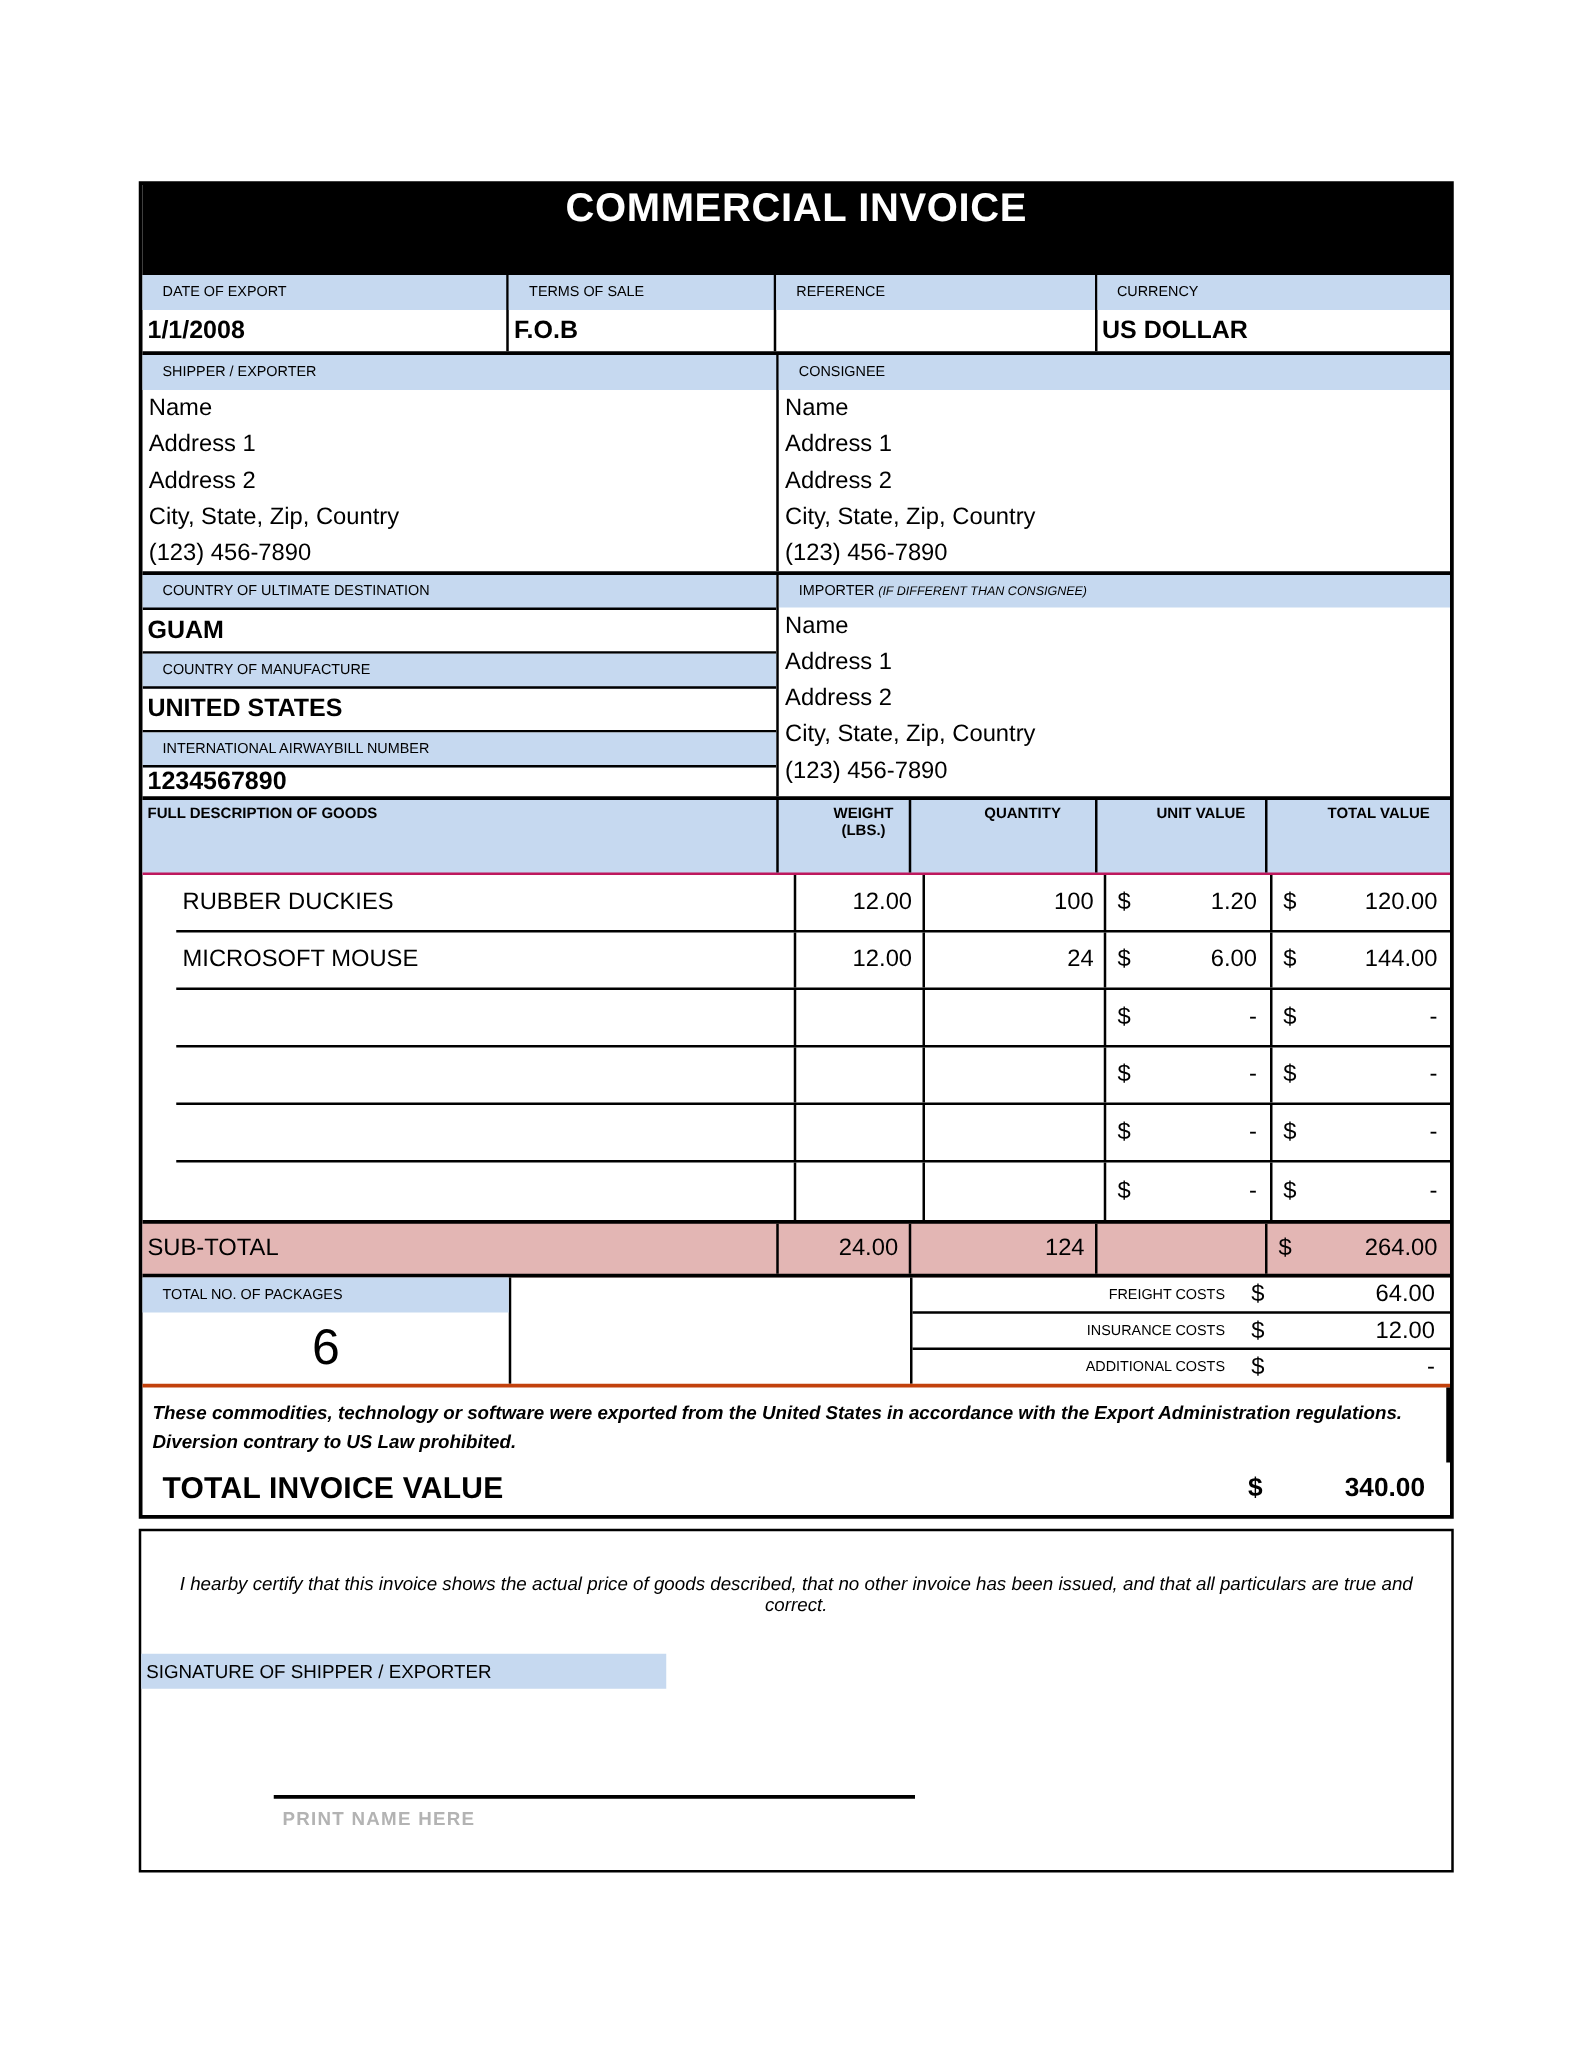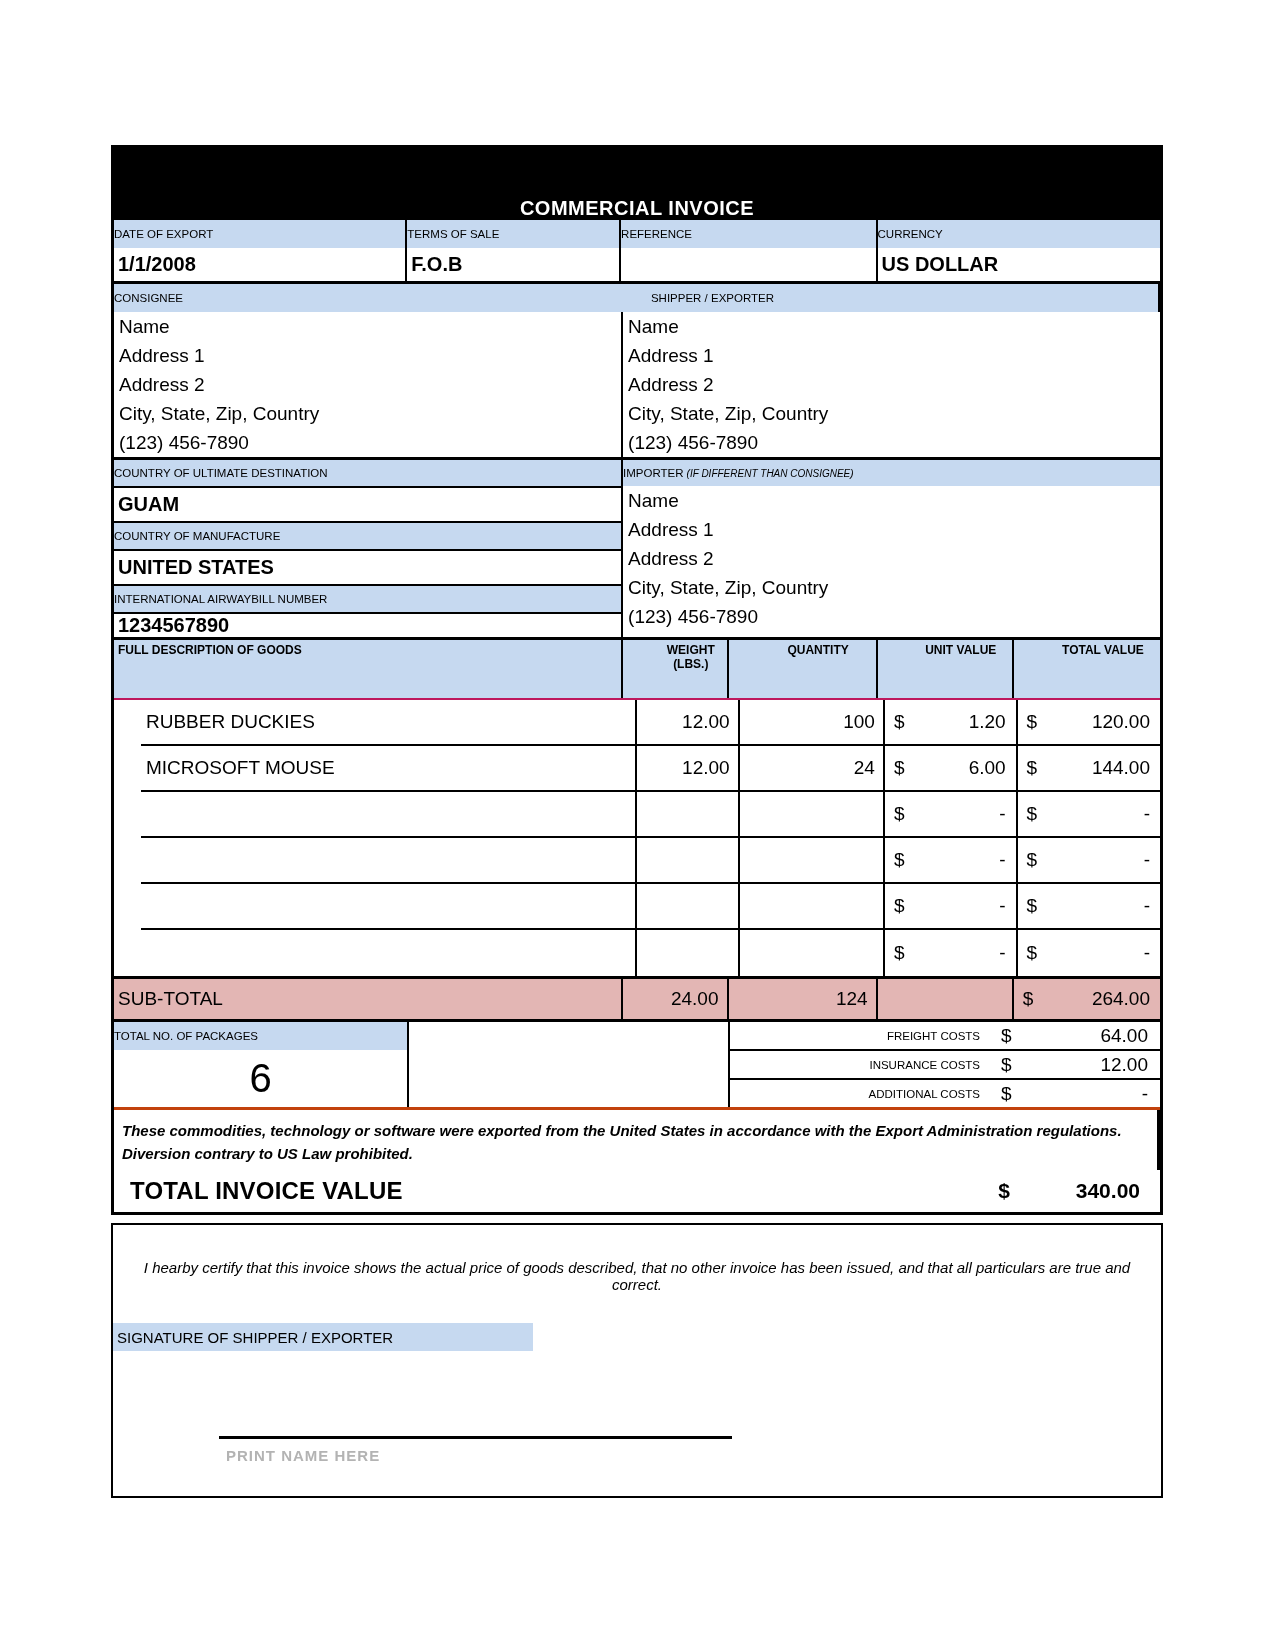--- a/index.html
+++ b/index.html
@@ -13,26 +13,26 @@
     display:flex; flex-direction:column; background:#fff;
   }
   .row { display:flex; flex-direction:row; box-sizing:border-box; }
   .cell { box-sizing:border-box; overflow:hidden; }
   .blue { background:#c6d9f0; }
   .pink { background:#e3b6b4; }
 
   
   .title-bar {
     flex:0 0 72px; background:#000; color:#fff; display:flex;
-    align-items:flex-end; justify-content:center;
-    font-size:20px; font-weight:bold; letter-spacing:.5px;
+    align-items:flex-start; justify-content:center;
+    font-size:32px; font-weight:bold; letter-spacing:.5px;
   }
 
   
-  .lab { font-size:11.5px; display:flex; align-items:center; padding-left:0; }
+  .lab { font-size:11.5px; display:flex; align-items:center; padding-left:16px; }
   .val-bold { font-size:20px; font-weight:bold; padding-left:4px; display:flex; align-items:center; }
   .bd-r { border-right:2px solid #000; }
   .bd-b { border-bottom:2px solid #000; }
 
   
   .c1 { flex:0 0 28.04%; } .c2 { flex:0 0 20.44%; } .c3 { flex:0 0 24.52%; } .c4 { flex:1; }
   .meta-labels { flex:0 0 28px; }
   .meta-values { flex:0 0 36px; border-bottom:3px solid #000; }
 
   
@@ -115,22 +115,22 @@
   </div>
 
   <div class="row meta-values">
     <div class="cell c1 val-bold bd-r">1/1/2008</div>
     <div class="cell c2 val-bold bd-r">F.O.B</div>
     <div class="cell c3 val-bold bd-r"></div>
     <div class="cell c4 val-bold">US DOLLAR</div>
   </div>
 
   <div class="row addr-labels">
+    <div class="cell half-l blue lab bd-r">SHIPPER / EXPORTER</div>
     <div class="cell half-r blue lab">CONSIGNEE</div>
-    <div class="cell half-l blue lab bd-r">SHIPPER / EXPORTER</div>
   </div>
 
   <div class="row addr-values">
     <div class="cell half-l addr-col bd-r">
       <div class="addr-line">Name</div>
       <div class="addr-line">Address 1</div>
       <div class="addr-line">Address 2</div>
       <div class="addr-line">City, State, Zip, Country</div>
       <div class="addr-line">(123) 456-7890</div>
     </div>

